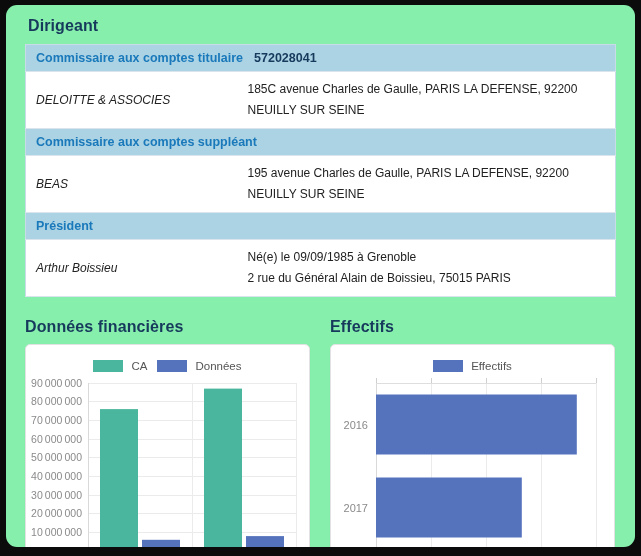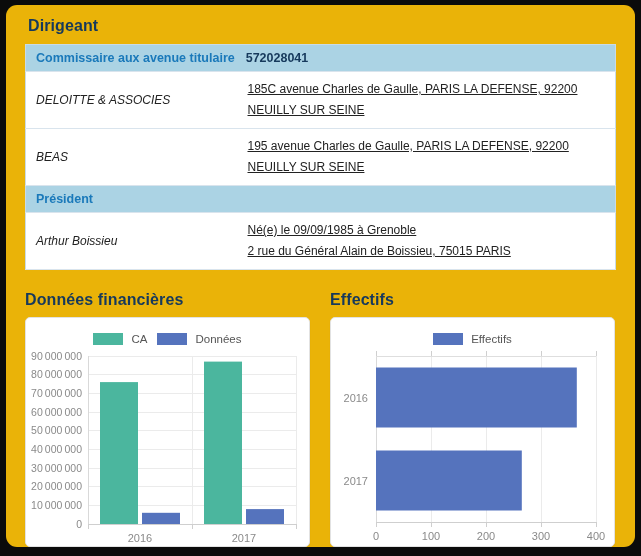--- a/index.html
+++ b/index.html
@@ -7,40 +7,40 @@
     --row-border:#d9e4ed; --card-border:#e2e2e2; --axis-text:#8a8a8a;
   }
   *{box-sizing:border-box;}
   html,body{margin:0;padding:0;}
   body{
     width:641px;height:556px;background:#0b0b0b;overflow:hidden;
     font-family:"Liberation Sans", sans-serif;position:relative;
   }
   .frame{
     position:absolute;left:6px;top:5px;right:6px;bottom:9px;
-    background:#eab308;border-radius:11px;padding:8px 19px 0 19px;overflow:hidden;
+    background:#86efac;border-radius:11px;padding:8px 19px 0 19px;overflow:hidden;
   }
   h1.section-title{
     font-size:16px;font-weight:bold;color:var(--navy);
     margin:4px 0 9px 3px;letter-spacing:0.1px;
   }
   table.info-table{
     width:100%;border-collapse:collapse;border:1px solid #c9dbe7;
     font-size:12px;color:#222;
   }
   table.info-table tr{border-bottom:1px solid var(--row-border);}
   table.info-table td{vertical-align:middle;}
   tr.hdr td{
     background:var(--hdr-bg);padding:6px 10px;height:24px;
   }
   tr.hdr .hdr-label{color:var(--link-blue);font-weight:bold;font-size:12.5px;}
   tr.hdr .hdr-value{color:var(--navy);font-weight:bold;font-size:12.5px;margin-left:11px;}
   tr.data td{background:#fff;padding:7px 10px;line-height:21px;}
   td.name-cell{width:212px;font-style:italic;}
-  td.detail-cell{padding-right:22px !important;text-decoration:underline;}
+  td.detail-cell{padding-right:22px !important;}
   .charts-row{display:flex;gap:20px;margin-top:21px;}
   .chart-col{width:285px;}
   .chart-col h1.section-title{margin:0 0 8px 0;}
   .card{
     width:285px;height:230px;border:1px solid var(--card-border);
     border-radius:5px;background:#fff;padding:13px 0 0 0;
     box-shadow:0 1px 2px rgba(0,0,0,0.04);
   }
   .legend{
     display:flex;justify-content:center;align-items:center;
@@ -55,27 +55,32 @@
 <body>
 
 <div class="frame">
 
   <h1 class="section-title">Dirigeant</h1>
 
   <table class="info-table">
     <tbody>
         <tr class="hdr">
       <td colspan="2">
-        <span class="hdr-label">Commissaire aux avenue titulaire</span><span class="hdr-value">572028041</span>
+        <span class="hdr-label">Commissaire aux comptes titulaire</span><span class="hdr-value">572028041</span>
       </td>
     </tr>
     <tr class="data">
       <td class="name-cell">DELOITTE &amp; ASSOCIES</td>
       <td class="detail-cell">
         <div>185C avenue Charles de Gaulle, PARIS LA DEFENSE, 92200 NEUILLY SUR SEINE</div>
+      </td>
+    </tr>
+    <tr class="hdr">
+      <td colspan="2">
+        <span class="hdr-label">Commissaire aux comptes suppléant</span>
       </td>
     </tr>
     <tr class="data">
       <td class="name-cell">BEAS</td>
       <td class="detail-cell">
         <div>195 avenue Charles de Gaulle, PARIS LA DEFENSE, 92200 NEUILLY SUR SEINE</div>
       </td>
     </tr>
     <tr class="hdr">
       <td colspan="2">

